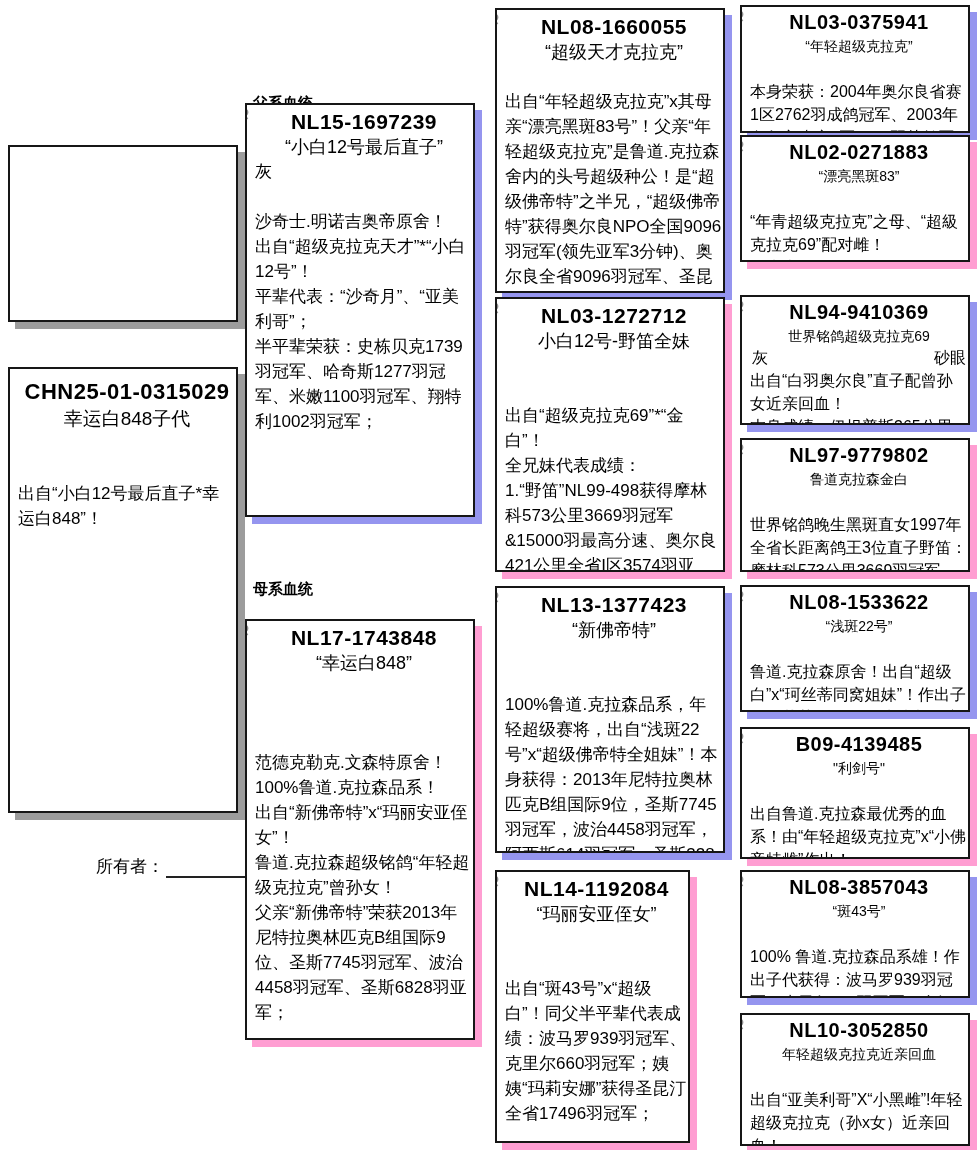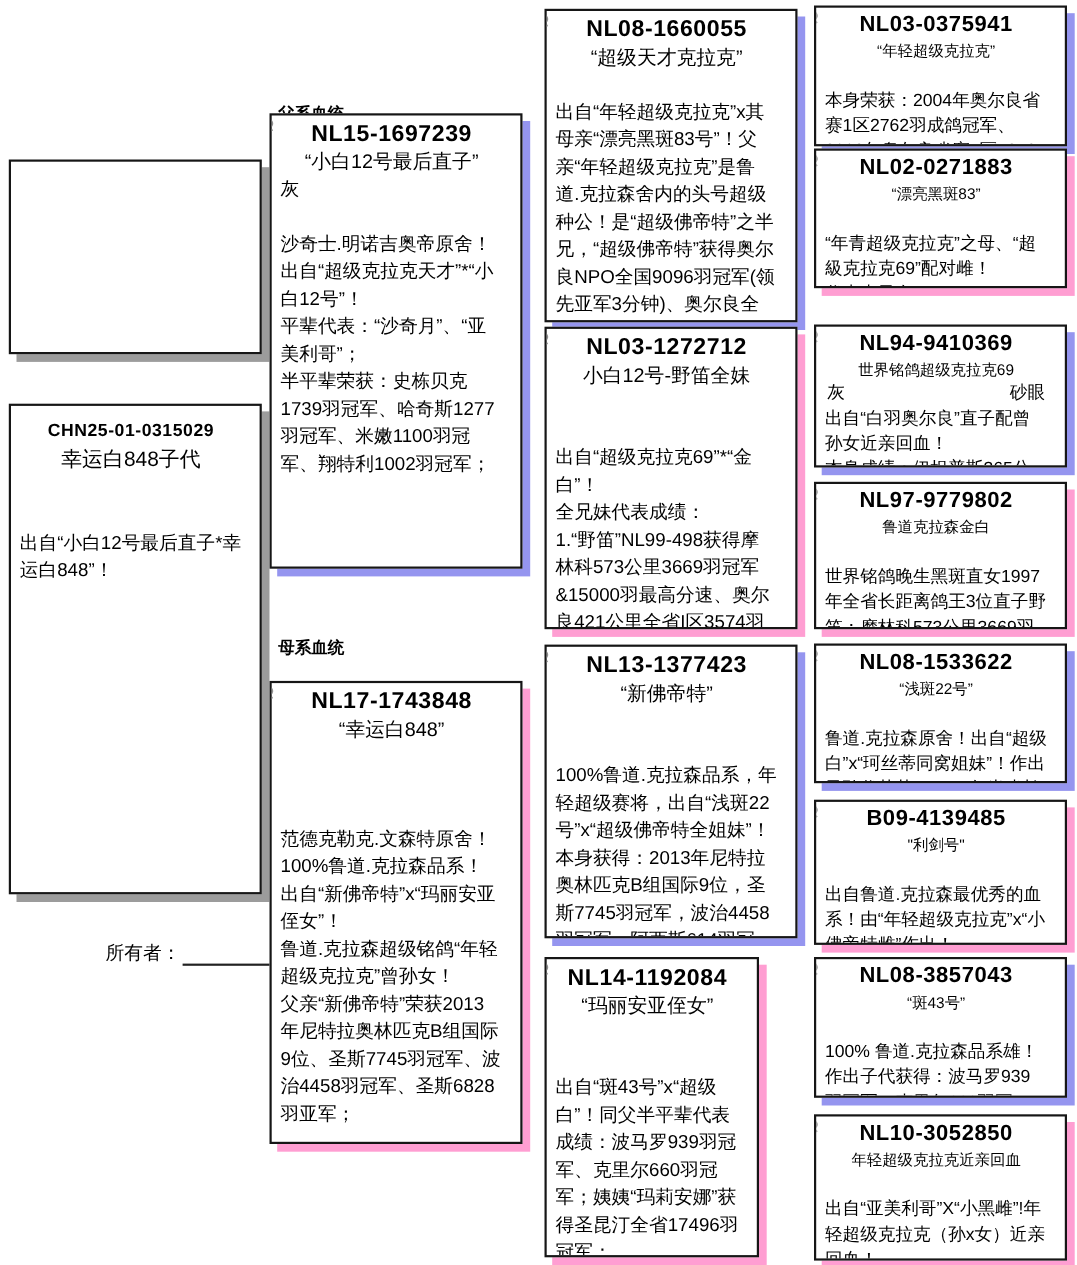--- a/index.html
+++ b/index.html
@@ -3,29 +3,29 @@
 <meta charset="utf-8">
 <style>
   html,body{margin:0;padding:0;background:#ffffff;}
   #stage{
     position:relative;width:979px;height:1150px;background:#ffffff;overflow:hidden;
     font-family:"Liberation Sans","DejaVu Sans",sans-serif;color:#000;
   }
   .pbox{
     position:absolute;background:#fff;border:2px solid #161616;
     box-shadow:7px 7px 0 var(--sh,#9c9c9c);
-    padding:3px 16px 4px 8px;box-sizing:border-box;overflow:hidden;
+    padding:3px 0 4px 8px;box-sizing:border-box;overflow:hidden;
   }
   .ring{text-align:center;font-weight:bold;font-size:21px;line-height:27px;letter-spacing:.5px;}
   .pname{text-align:center;font-weight:normal;font-size:18px;line-height:24px;}
   .pbody{font-size:17px;line-height:25px;white-space:pre-line;text-align:left;}
   .small .ring{font-size:20px;line-height:25px;}
   .small .pname{font-size:14px;line-height:22px;}
   .small .pbody{font-size:16px;line-height:23px;}
-  .big .ring{font-size:16px;line-height:28px;margin-top:6px;}
+  .big .ring{font-size:22px;line-height:28px;margin-top:6px;}
   .big .pname{font-size:19px;line-height:25px;}
   .eyeline{display:flex;justify-content:space-between;font-size:16px;line-height:22px;padding:0 2px;}
   .clip{position:absolute;left:-17px;top:2px;width:20px;height:20px;transform:rotate(12deg);}
   .branch-label{position:absolute;font-weight:bold;font-size:15px;}
   .owner{position:absolute;display:flex;align-items:flex-end;font-size:17px;margin-left:41px;}
   .sigline{display:inline-block;width:148px;height:20px;border-bottom:2px solid #222;margin-left:2px;}
 </style>
 </head>
 <body>
 

